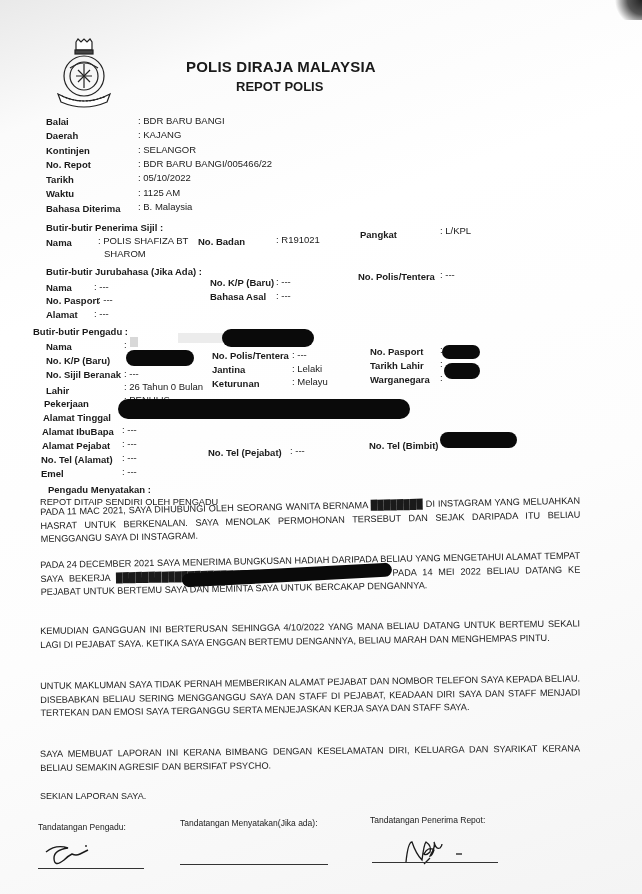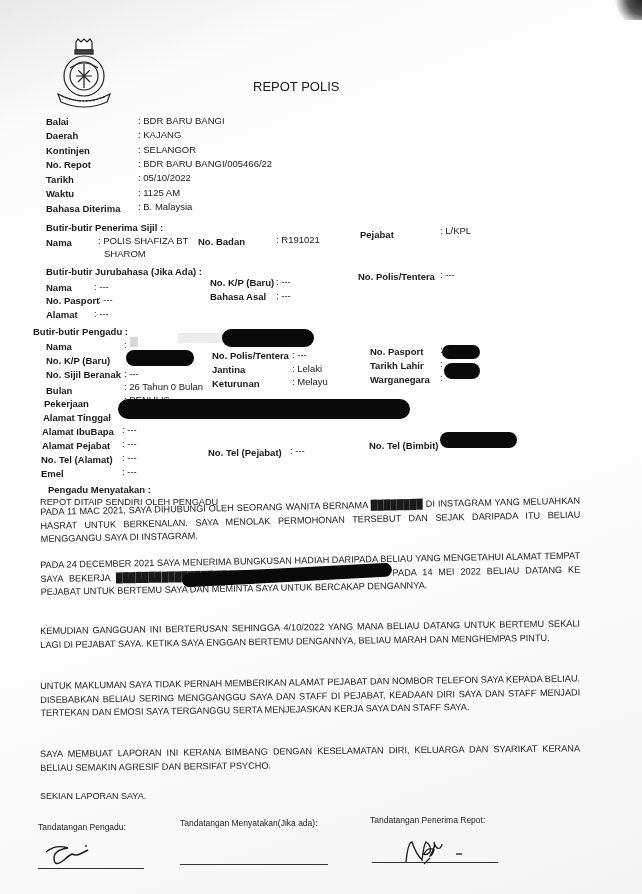--- a/index.html
+++ b/index.html
@@ -14,21 +14,21 @@
       position: absolute; left: 0; top: 0; width: 642px; height: 894px;
       background: linear-gradient(160deg, #e9e9e9 0%, #fbfbfb 12%, #ffffff 30%, #fdfdfd 60%, #f4f4f4 100%);
     }
     .shadow-tr {
       position: absolute; right: 0; top: 0; width: 30px; height: 20px;
       background: radial-gradient(circle at 100% 0%, #222 0%, #555 40%, rgba(255,255,255,0) 75%);
     }
     .abs { position: absolute; white-space: nowrap; }
     .emblem { position: absolute; left: 48px; top: 38px; width: 72px; height: 72px; }
     .title1 { left: 186px; top: 58px; font-size: 15px; font-weight: bold; letter-spacing: 0.2px; }
-    .title2 { left: 253px; top: 79px; font-size: 13px; font-weight: normal; }
+    .title2 { left: 236px; top: 79px; font-size: 13px; font-weight: bold; }
     .lbl { font-size: 9.5px; font-weight: bold; }
     .val { font-size: 9.5px; }
     .sec { font-size: 9.5px; font-weight: bold; }
     .body-text { font-size: 9.2px; line-height: 13.5px; position: absolute; left: 40px; width: 540px; text-align: justify; }
     .redact { position: absolute; background: #0a0a0a; border-radius: 12px; }
     .blur { position: absolute; background: #d8d8d8; }
     .sig-line { position: absolute; height: 1px; background: #333; }
     .sig-lbl { font-size: 8.5px; }
   </style>
 </head>
@@ -44,20 +44,21 @@
       <circle cx="36" cy="38" r="20"></circle>
       <circle cx="36" cy="38" r="14"></circle>
       <path d="M22 30 q14 -10 28 0"></path>
       <path d="M36 26 v24 M28 38 h16"></path>
       <path d="M30 32 l12 12 M42 32 l-12 12"></path>
       <path d="M10 56 q26 14 52 0 l-3 8 q-23 10 -46 0z" fill="#fff"></path>
       <path d="M14 58 q22 10 44 0" stroke-dasharray="2 1.5"></path>
     </g>
   </svg>
 
+  <div class="abs title1">POLIS DIRAJA MALAYSIA</div>
   <div class="abs title2">REPOT POLIS</div>
 
   <div class="abs lbl" style="left:46px;top:116px">Balai</div>
   <div class="abs val" style="left:138px;top:115px">: BDR BARU BANGI</div>
   <div class="abs lbl" style="left:46px;top:130px">Daerah</div>
   <div class="abs val" style="left:138px;top:129px">: KAJANG</div>
   <div class="abs lbl" style="left:46px;top:145px">Kontinjen</div>
   <div class="abs val" style="left:138px;top:144px">: SELANGOR</div>
   <div class="abs lbl" style="left:46px;top:159px">No. Repot</div>
   <div class="abs val" style="left:138px;top:158px">: BDR BARU BANGI/005466/22</div>
@@ -67,21 +68,21 @@
   <div class="abs val" style="left:138px;top:187px">: 1125 AM</div>
   <div class="abs lbl" style="left:46px;top:203px">Bahasa Diterima</div>
   <div class="abs val" style="left:138px;top:201px">: B. Malaysia</div>
 
   <div class="abs sec" style="left:46px;top:222px">Butir-butir Penerima Sijil :</div>
   <div class="abs lbl" style="left:46px;top:237px">Nama</div>
   <div class="abs val" style="left:98px;top:235px">: POLIS SHAFIZA BT</div>
   <div class="abs val" style="left:104px;top:248px">SHAROM</div>
   <div class="abs lbl" style="left:198px;top:236px">No. Badan</div>
   <div class="abs val" style="left:276px;top:234px">: R191021</div>
-  <div class="abs lbl" style="left:360px;top:229px">Pejabat</div>
+  <div class="abs lbl" style="left:360px;top:229px">Pangkat</div>
   <div class="abs val" style="left:440px;top:225px">: L/KPL</div>
 
   <div class="abs sec" style="left:46px;top:266px">Butir-butir Jurubahasa (Jika Ada) :</div>
   <div class="abs lbl" style="left:46px;top:282px">Nama</div>
   <div class="abs val" style="left:94px;top:281px">: ---</div>
   <div class="abs lbl" style="left:46px;top:295px">No. Pasport</div>
   <div class="abs val" style="left:98px;top:294px">: ---</div>
   <div class="abs lbl" style="left:46px;top:309px">Alamat</div>
   <div class="abs val" style="left:94px;top:308px">: ---</div>
   <div class="abs lbl" style="left:210px;top:277px">No. K/P (Baru)</div>
@@ -95,21 +96,21 @@
   <div class="abs lbl" style="left:46px;top:341px">Nama</div>
   <div class="abs val" style="left:124px;top:339px">:</div>
   <div class="blur" style="left:130px;top:337px;width:8px;height:10px"></div>
   <div class="blur" style="left:178px;top:333px;width:72px;height:10px;background:#ececec"></div>
   <div class="redact" style="left:222px;top:329px;width:92px;height:18px"></div>
 
   <div class="abs lbl" style="left:46px;top:355px">No. K/P (Baru)</div>
   <div class="redact" style="left:126px;top:350px;width:68px;height:16px"></div>
   <div class="abs lbl" style="left:46px;top:369px">No. Sijil Beranak</div>
   <div class="abs val" style="left:124px;top:368px">: ---</div>
-  <div class="abs lbl" style="left:46px;top:385px">Bulan</div>
+  <div class="abs lbl" style="left:46px;top:385px">Lahir</div>
   <div class="abs val" style="left:124px;top:381px">: 26 Tahun 0 Bulan</div>
   <div class="abs lbl" style="left:44px;top:398px">Pekerjaan</div>
   <div class="abs val" style="left:124px;top:394px">: PENULIS</div>
   <div class="abs lbl" style="left:43px;top:412px">Alamat Tinggal</div>
   <div class="redact" style="left:118px;top:399px;width:292px;height:20px"></div>
   <div class="abs lbl" style="left:42px;top:426px">Alamat IbuBapa</div>
   <div class="abs val" style="left:122px;top:424px">: ---</div>
   <div class="abs lbl" style="left:42px;top:440px">Alamat Pejabat</div>
   <div class="abs val" style="left:122px;top:438px">: ---</div>
   <div class="abs lbl" style="left:41px;top:454px">No. Tel (Alamat)</div>

